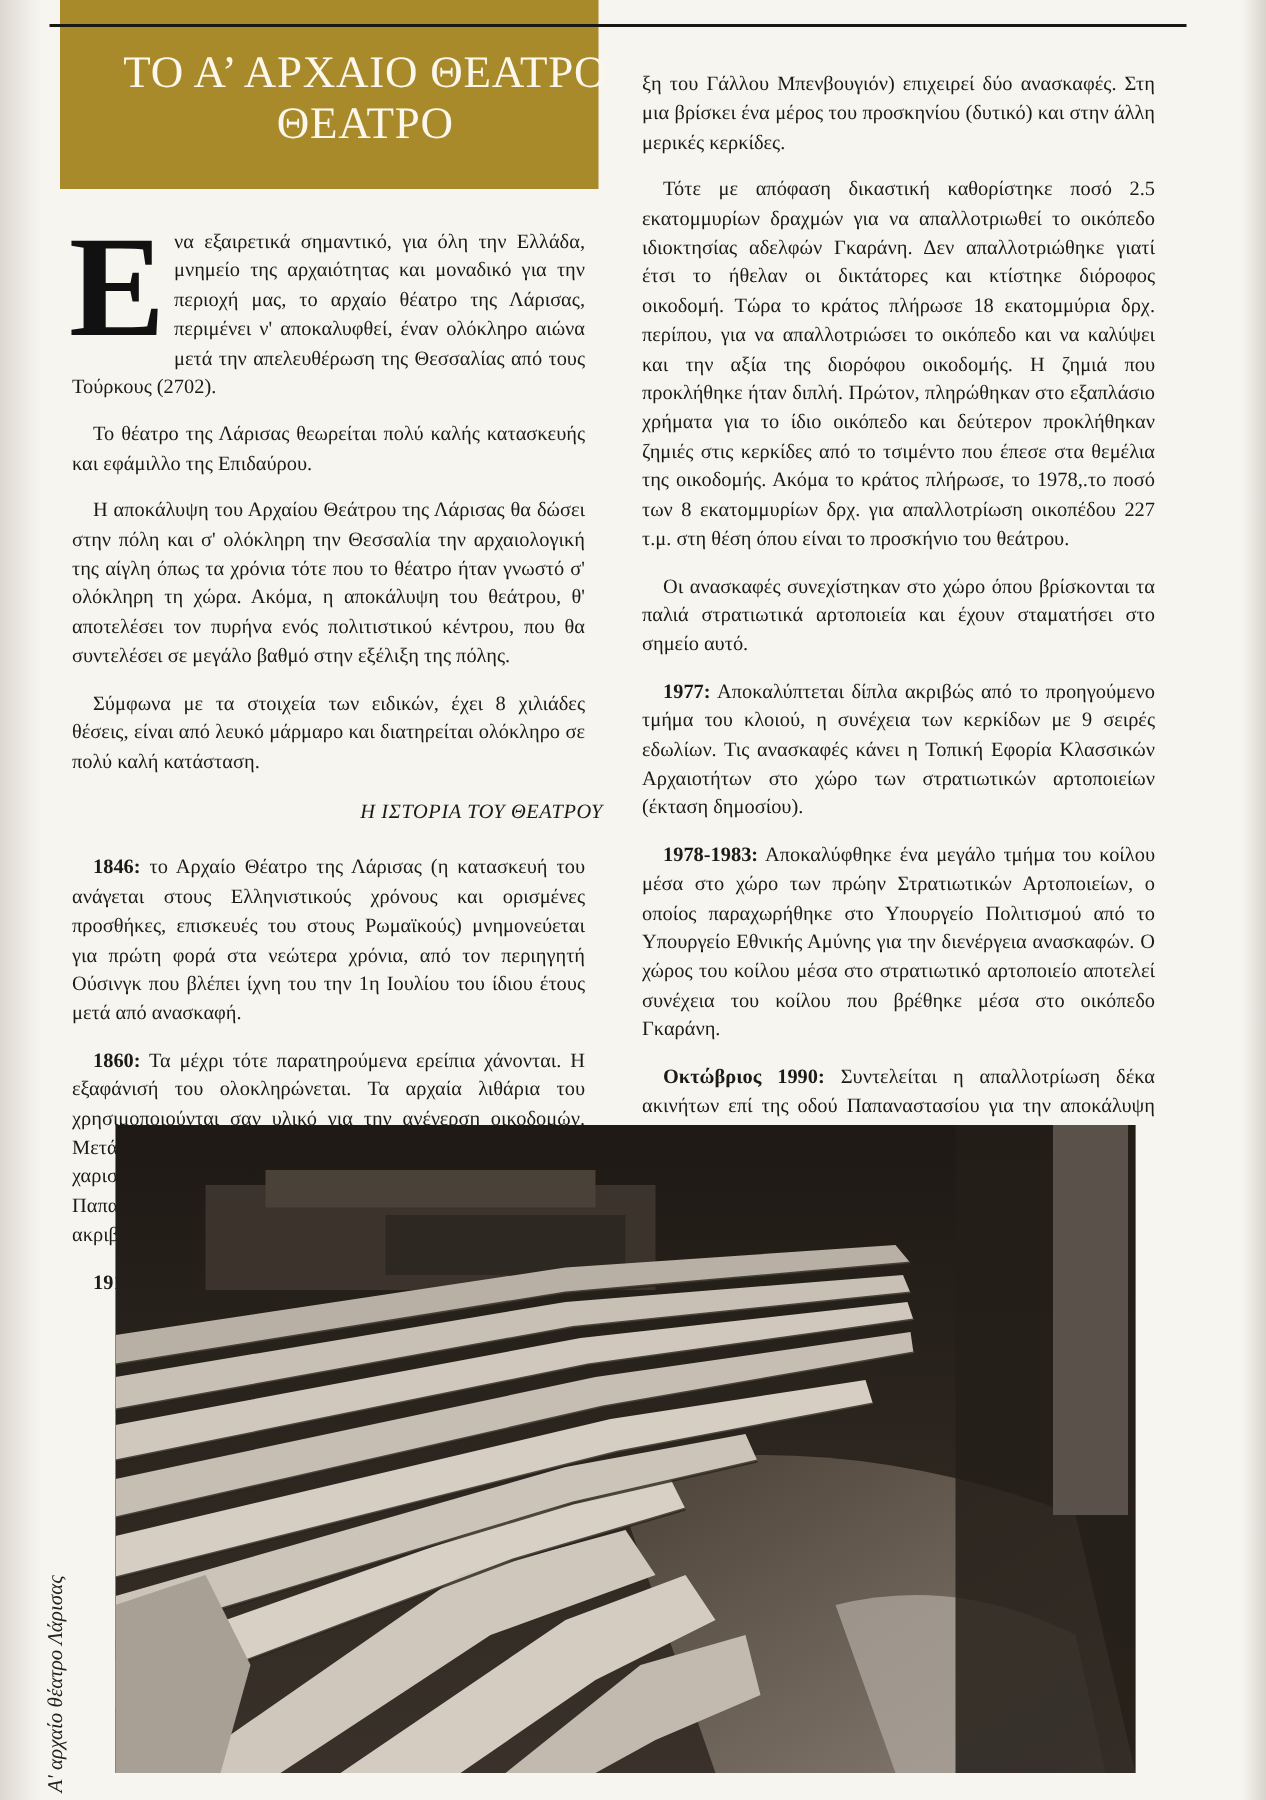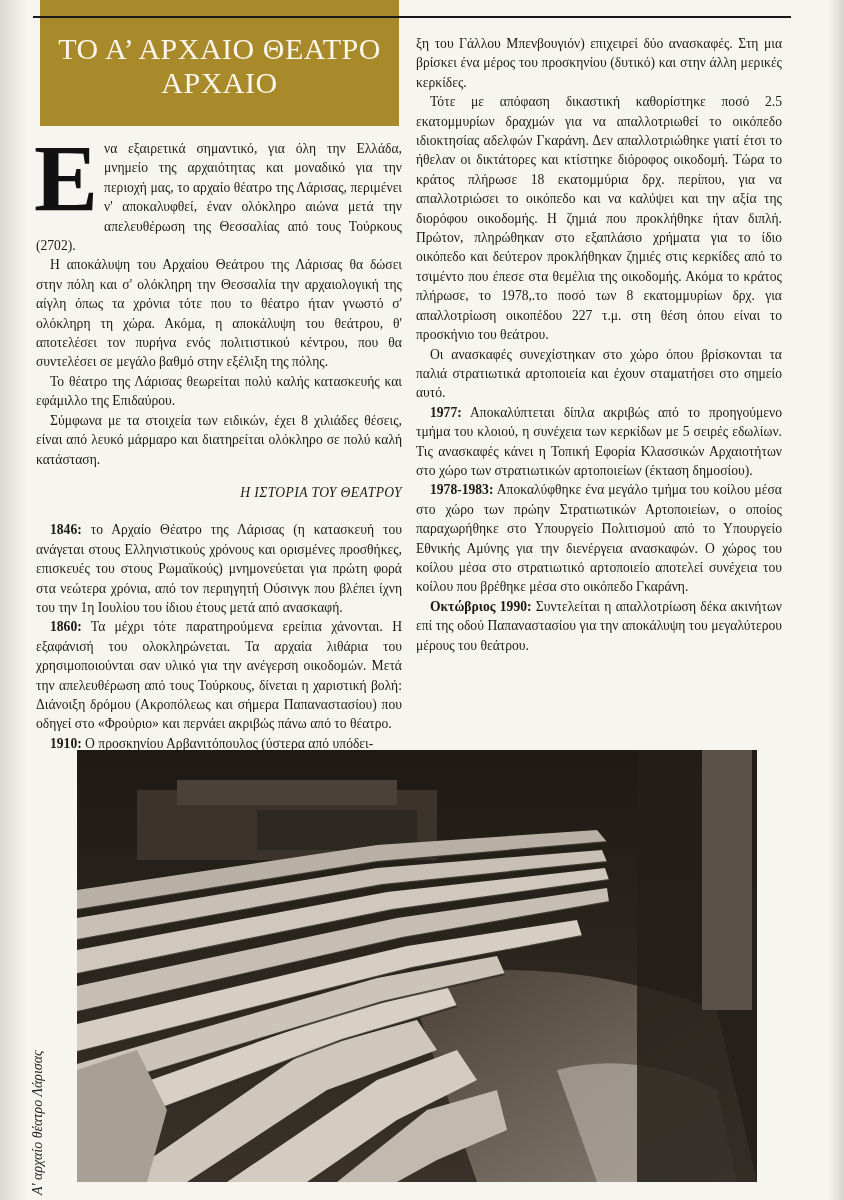--- a/index.html
+++ b/index.html
@@ -21,29 +21,29 @@
     position: absolute; left: 40px; top: 0; width: 359px; height: 126px;
     background: #a98a2a;
   }
   .top-rule {
     position: absolute; left: 33px; top: 16px; width: 758px; height: 2px;
     background: #1a1816;
   }
   .title-text {
     position: absolute; left: 40px; top: 32px; width: 359px;
     text-align: center; color: #fbf7ec;
-    font-size: 30px; line-height: 34px; letter-spacing: 0.5px;
+    font-size: 30px; line-height: 34px; letter-spacing: 0.5px; padding-left: 24px;
   }
   .col {
     position: absolute; font-size: 13.6px; line-height: 19.4px;
     text-align: justify;
   }
   .col-left { left: 36px; top: 139px; width: 366px; }
   .col-right { left: 416px; top: 34px; width: 366px; }
-  .col p { margin: 0; text-indent: 14px; }
+  .col p { margin: 12px; text-indent: 14px; }
   .col p.noindent { text-indent: 0; }
   .dropcap {
     float: left; font-size: 96px; line-height: 72px; height: 74px;
     margin: 4px 6px 0 -2px; font-weight: bold; color: #111;
   }
   .lead { text-indent: 0 !important; }
   .section-heading {
     text-align: right; font-style: italic; text-indent: 0 !important;
     margin: 14px 0 18px 0 !important; letter-spacing: 0.4px;
   }
@@ -62,41 +62,41 @@
 </head>
 <body>
 
 <div class="page-shade"></div>
 <div class="page-shade-right"></div>
 
 <div class="title-block"></div>
 <div class="top-rule"></div>
 <div class="title-text">
   <div>ΤΟ Α’ ΑΡΧΑΙΟ ΘΕΑΤΡΟ</div>
-  <div>ΑΡΧΑΙΟ</div>
+  <div>ΘΕΑΤΡΟ</div>
 </div>
 
 <div class="col col-left">
   <p class="lead">
     <span class="dropcap">Ε</span><span>να εξαιρετικά σημαντικό, για όλη την Ελλάδα, μνημείο της αρχαιότητας και μοναδικό για την περιοχή μας, το αρχαίο θέατρο της Λάρισας, περιμένει ν' αποκαλυφθεί, έναν ολόκληρο αιώνα μετά την απελευθέρωση της Θεσσαλίας από τους Τούρκους (2702).</span>
   </p>
+  <p>Το θέατρο της Λάρισας θεωρείται πολύ καλής κατασκευής και εφάμιλλο της Επιδαύρου.</p>
   <p>Η αποκάλυψη του Αρχαίου Θεάτρου της Λάρισας θα δώσει στην πόλη και σ' ολόκληρη την Θεσσαλία την αρχαιολογική της αίγλη όπως τα χρόνια τότε που το θέατρο ήταν γνωστό σ' ολόκληρη τη χώρα. Ακόμα, η αποκάλυψη του θεάτρου, θ' αποτελέσει τον πυρήνα ενός πολιτιστικού κέντρου, που θα συντελέσει σε μεγάλο βαθμό στην εξέλιξη της πόλης.</p>
-  <p>Το θέατρο της Λάρισας θεωρείται πολύ καλής κατασκευής και εφάμιλλο της Επιδαύρου.</p>
   <p>Σύμφωνα με τα στοιχεία των ειδικών, έχει 8 χιλιάδες θέσεις, είναι από λευκό μάρμαρο και διατηρείται ολόκληρο σε πολύ καλή κατάσταση.</p>
   <p class="section-heading">Η ΙΣΤΟΡΙΑ ΤΟΥ ΘΕΑΤΡΟΥ</p>
   <p><span class="year">1846:</span><span> το Αρχαίο Θέατρο της Λάρισας (η κατασκευή του ανάγεται στους Ελληνιστικούς χρόνους και ορισμένες προσθήκες, επισκευές του στους Ρωμαϊκούς) μνημονεύεται για πρώτη φορά στα νεώτερα χρόνια, από τον περιηγητή Ούσινγκ που βλέπει ίχνη του την 1η Ιουλίου του ίδιου έτους μετά από ανασκαφή.</span></p>
   <p><span class="year">1860:</span><span> Τα μέχρι τότε παρατηρούμενα ερείπια χάνονται. Η εξαφάνισή του ολοκληρώνεται. Τα αρχαία λιθάρια του χρησιμοποιούνται σαν υλικό για την ανέγερση οικοδομών. Μετά την απελευθέρωση από τους Τούρκους, δίνεται η χαριστική βολή: Διάνοιξη δρόμου (Ακροπόλεως και σήμερα Παπαναστασίου) που οδηγεί στο «Φρούριο» και περνάει ακριβώς πάνω από το θέατρο.</span></p>
   <p><span class="year">1910:</span><span> Ο προσκηνίου Αρβανιτόπουλος (ύστερα από υπόδει-</span></p>
 </div>
 
 <div class="col col-right">
   <p class="noindent"><span>ξη του Γάλλου Μπενβουγιόν) επιχειρεί δύο ανασκαφές. Στη μια βρίσκει ένα μέρος του προσκηνίου (δυτικό) και στην άλλη μερικές κερκίδες.</span></p>
   <p><span>Τότε με απόφαση δικαστική καθορίστηκε ποσό 2.5 εκατομμυρίων δραχμών για να απαλλοτριωθεί το οικόπεδο ιδιοκτησίας αδελφών Γκαράνη. Δεν απαλλοτριώθηκε γιατί έτσι το ήθελαν οι δικτάτορες και κτίστηκε διόροφος οικοδομή. Τώρα το κράτος πλήρωσε 18 εκατομμύρια δρχ. περίπου, για να απαλλοτριώσει το οικόπεδο και να καλύψει και την αξία της διορόφου οικοδομής. Η ζημιά που προκλήθηκε ήταν διπλή. Πρώτον, πληρώθηκαν στο εξαπλάσιο χρήματα για το ίδιο οικόπεδο και δεύτερον προκλήθηκαν ζημιές στις κερκίδες από το τσιμέντο που έπεσε στα θεμέλια της οικοδομής. Ακόμα το κράτος πλήρωσε, το 1978,.το ποσό των 8 εκατομμυρίων δρχ. για απαλλοτρίωση οικοπέδου 227 τ.μ. στη θέση όπου είναι το προσκήνιο του θεάτρου.</span></p>
   <p><span>Οι ανασκαφές συνεχίστηκαν στο χώρο όπου βρίσκονται τα παλιά στρατιωτικά αρτοποιεία και έχουν σταματήσει στο σημείο αυτό.</span></p>
-  <p><span class="year">1977:</span><span> Αποκαλύπτεται δίπλα ακριβώς από το προηγούμενο τμήμα του κλοιού, η συνέχεια των κερκίδων με 5 σειρές εδωλίων. Τις ανασκαφές κάνει η Τοπική Εφορία Κλασσικών Αρχαιοτήτων στο χώρο των στρατιωτικών αρτοποιείων (έκταση δημοσίου).</span></p>
+  <p><span class="year">1977:</span><span> Αποκαλύπτεται δίπλα ακριβώς από το προηγούμενο τμήμα του κλοιού, η συνέχεια των κερκίδων με 9 σειρές εδωλίων. Τις ανασκαφές κάνει η Τοπική Εφορία Κλασσικών Αρχαιοτήτων στο χώρο των στρατιωτικών αρτοποιείων (έκταση δημοσίου).</span></p>
   <p><span class="year">1978-1983:</span><span> Αποκαλύφθηκε ένα μεγάλο τμήμα του κοίλου μέσα στο χώρο των πρώην Στρατιωτικών Αρτοποιείων, ο οποίος παραχωρήθηκε στο Υπουργείο Πολιτισμού από το Υπουργείο Εθνικής Αμύνης για την διενέργεια ανασκαφών. Ο χώρος του κοίλου μέσα στο στρατιωτικό αρτοποιείο αποτελεί συνέχεια του κοίλου που βρέθηκε μέσα στο οικόπεδο Γκαράνη.</span></p>
   <p><span class="year">Οκτώβριος 1990:</span><span> Συντελείται η απαλλοτρίωση δέκα ακινήτων επί της οδού Παπαναστασίου για την αποκάλυψη του μεγαλύτερου μέρους του θεάτρου.</span></p>
 </div>
 
 <div class="photo" title="Black-and-white photograph of the marble seating tiers (κερκίδες) of the ancient theatre">
   <svg width="680" height="432" viewBox="0 0 680 432">
     <defs>
       <linearGradient id="sky" x1="0" y1="0" x2="0" y2="1">
         <stop offset="0" stop-color="#1e1914"></stop>
         <stop offset="1" stop-color="#3a322a"></stop>

